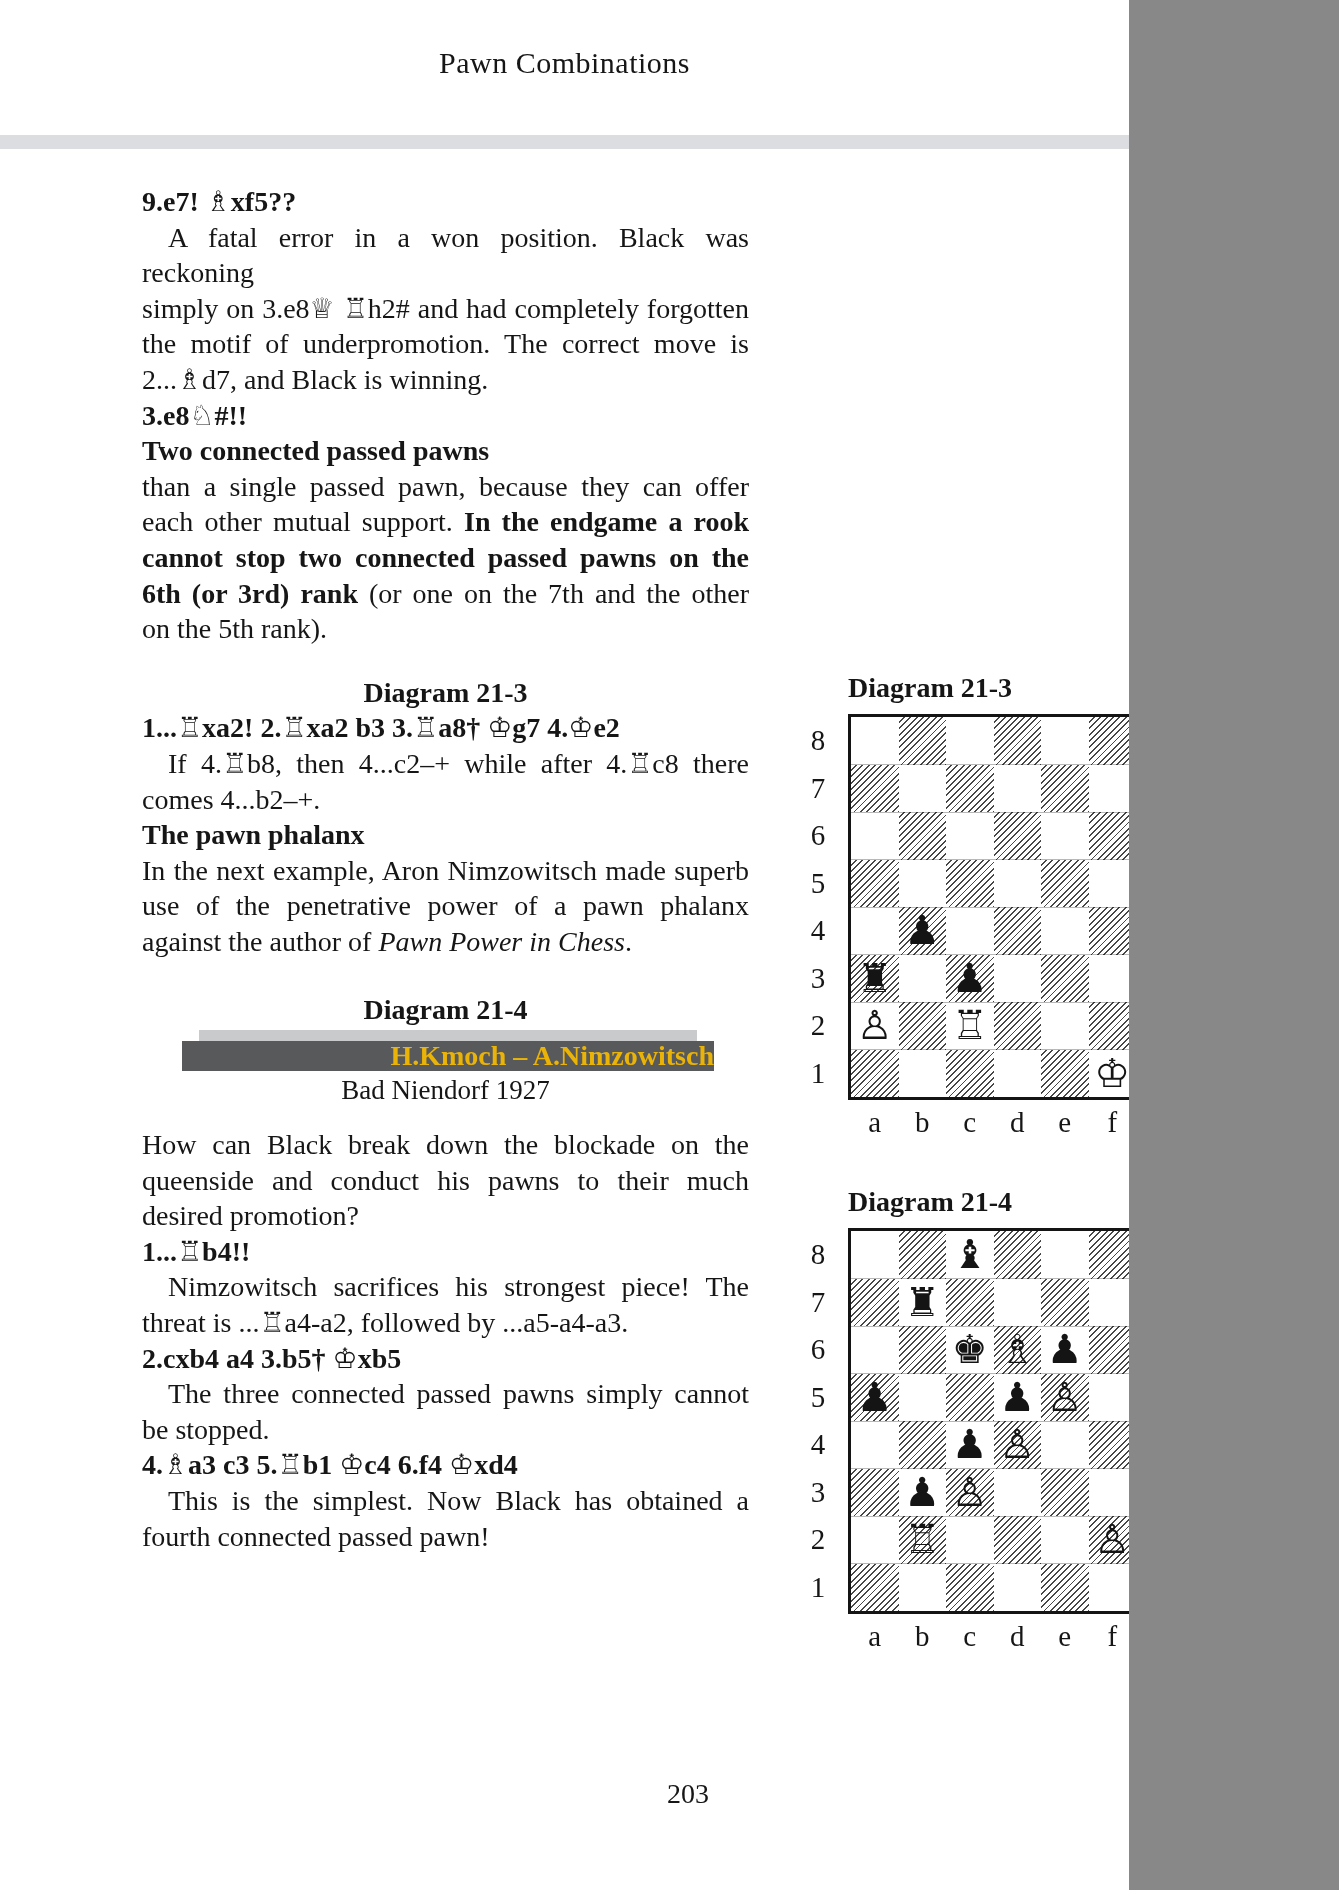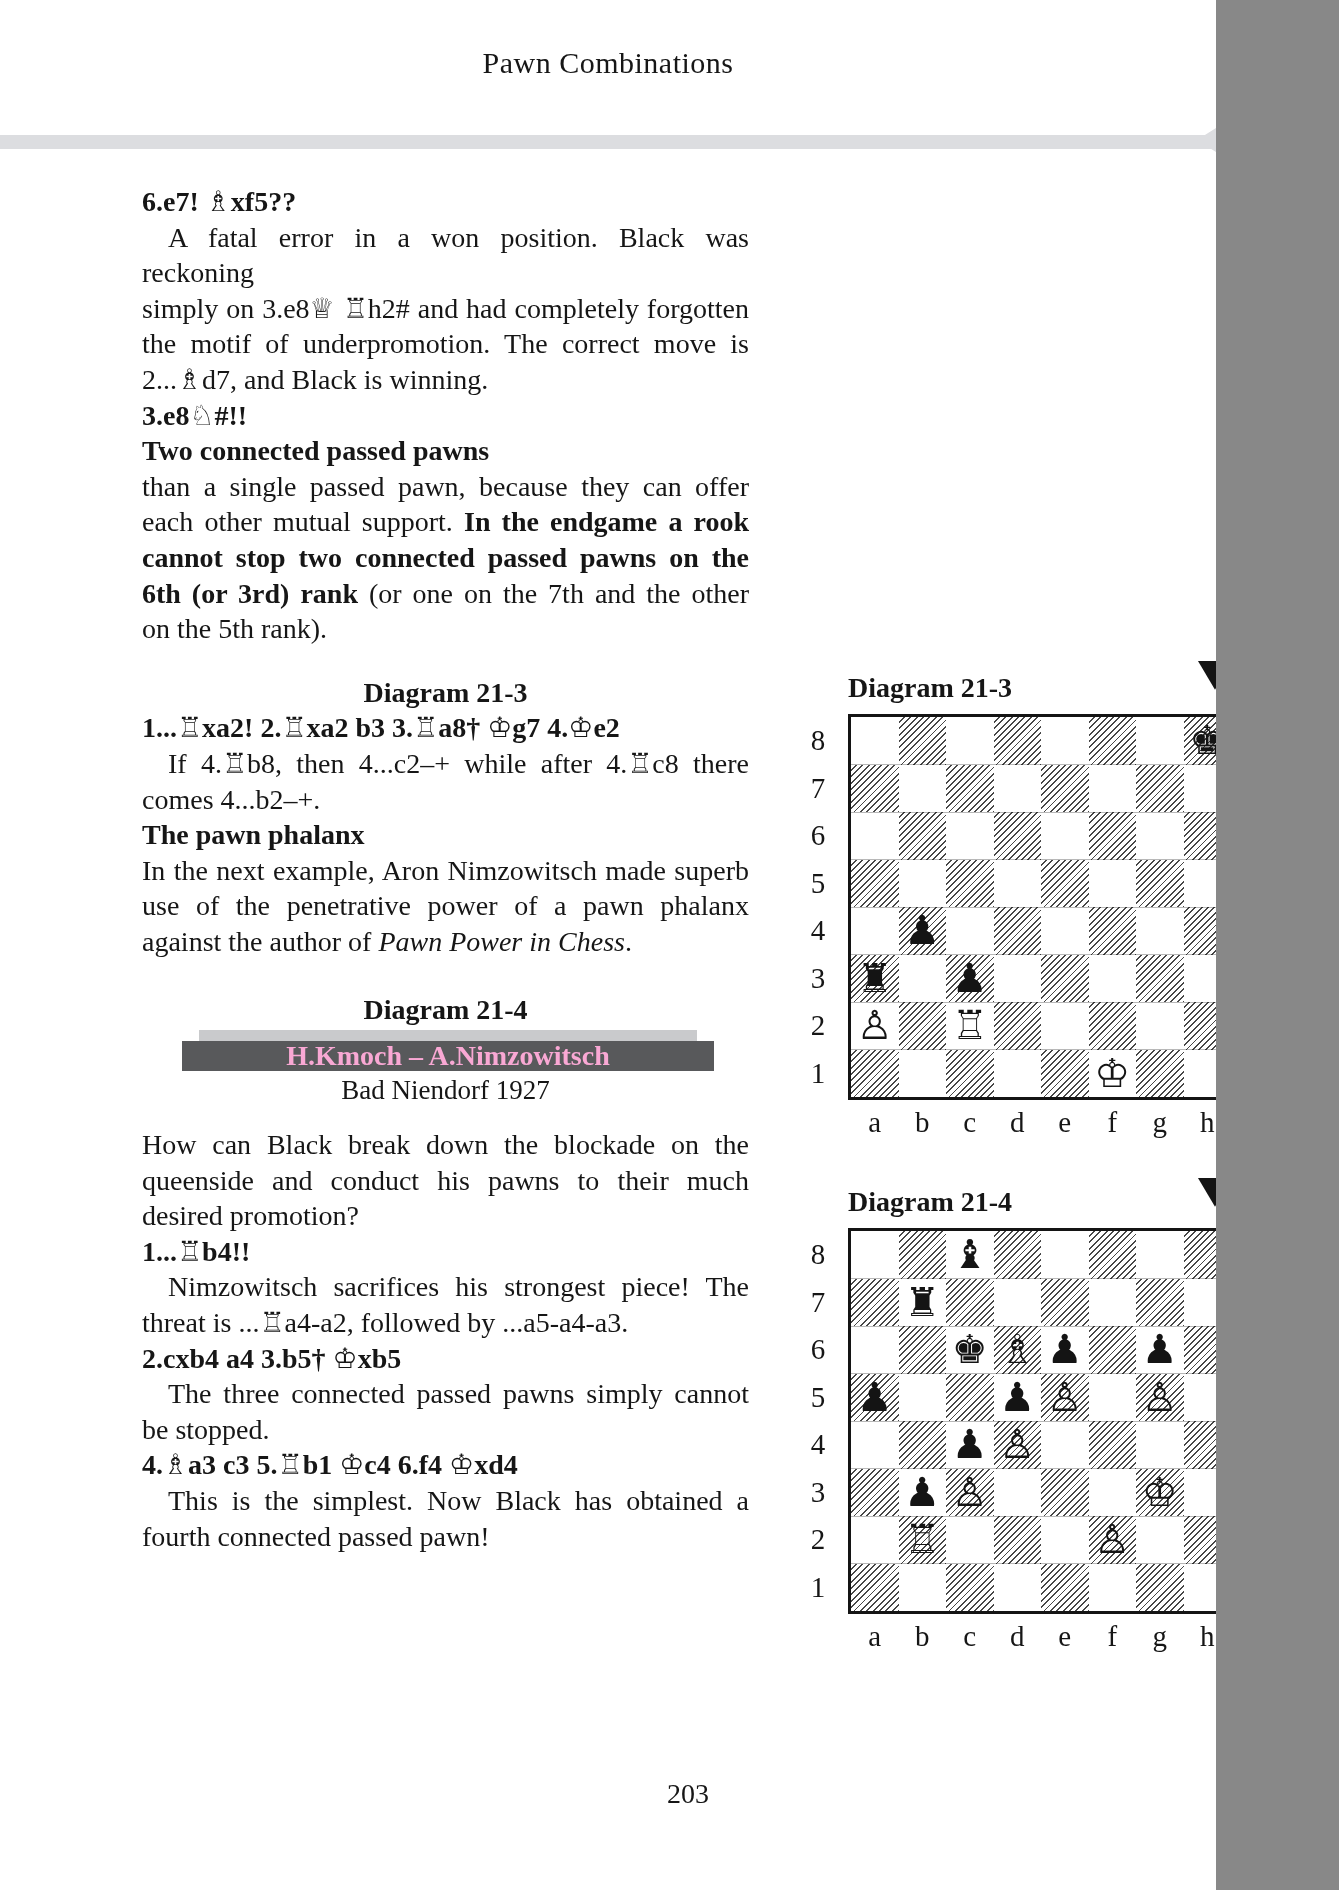--- a/index.html
+++ b/index.html
@@ -1,16 +1,16 @@
 <!DOCTYPE html>
 <html><head>
 <meta charset="utf-8">
 <style>
   html,body{margin:0;padding:0;background:#888;}
-  .page{position:relative;width:1216px;height:1890px;background:#ffffff;
+  .page{position:relative;width:1129px;height:1890px;background:#ffffff;
         font-family:"Liberation Serif","DejaVu Sans",serif;color:#161616;overflow:hidden;}
 
   
   .title{position:absolute;top:46px;left:0;right:0;text-align:center;
          font-size:30px;letter-spacing:0.5px;}
   .chapter-word{position:absolute;top:62px;left:1263px;writing-mode:vertical-rl;
         text-orientation:mixed;font-size:17px;letter-spacing:7px;color:#c6c8cc;}
   .chapter-num{position:absolute;top:204px;left:1250px;writing-mode:vertical-rl;
         text-orientation:mixed;font-size:48px;color:#c6c8cc;}
   .rule{position:absolute;top:135px;left:0;width:1247px;height:14px;background:#dcdde0;}
@@ -29,21 +29,21 @@
   .mt-h1{}
   .mt-d3{margin-top:28px;}
   .mt-h2{}
   .mt-d4{margin-top:33px;}
   .mt-banner{margin-top:2px;}
   .mt-venue{margin-top:4px;}
   .mt-p5{margin-top:21px;}
 
   .banner-light{margin-left:57px;width:498px;height:11px;background:#c9cacc;}
   .banner-dark{margin-left:40px;width:532px;height:30px;background:#58595b;
-        color:#f9a8d4;font-weight:bold;font-size:28px;line-height:30px;text-align:center;}
+        color:#eab308;font-weight:bold;font-size:28px;line-height:30px;text-align:right;}
   .venue{font-size:27px;line-height:31px;text-align:center;}
 
   .pagenum{position:absolute;top:1778px;left:648px;width:80px;text-align:center;font-size:28px;}
 
   
   .diag-label{position:absolute;font-weight:bold;font-size:28px;white-space:nowrap;}
   .to-move{position:absolute;width:34px;height:30px;background:#141414;
         clip-path:polygon(0 0,100% 0,50% 96%);}
   .board{position:absolute;display:grid;grid-template-columns:repeat(8,47.5px);
         grid-template-rows:repeat(8,47.5px);border:3px solid #141414;background:#fff;}
@@ -63,21 +63,21 @@
 
 <div class="page">
 
   <div class="title">Pawn Combinations</div>
   <div class="chapter-word">CHAPTER</div>
   <div class="chapter-num">21</div>
   <div class="rule"></div>
   <div class="rule-arrow"></div>
 
   <div class="col">
-    <div class="line b">6.e7! ♗xf5??</div>
+    <div class="line b">9.e7! ♗xf5??</div>
     <div class="jl ind">A fatal error in a won position. Black was reckoning</div>
     <div class="jl">simply on 3.e8♕ ♖h2# and had completely forgotten</div>
     <div class="jl">the motif of underpromotion. The correct move is</div>
     <div class="lastl">2...♗d7, and Black is winning.</div>
     <div class="line b">3.e8♘#!!</div>
 
     <div class="line b mt-h1">Two connected passed pawns</div>
     <div class="jl">than a single passed pawn, because they can offer</div>
     <div class="jl"><span>each other mutual support. </span><span class="b">In the endgame a rook</span></div>
     <div class="jl b">cannot stop two connected passed pawns on the</div>

